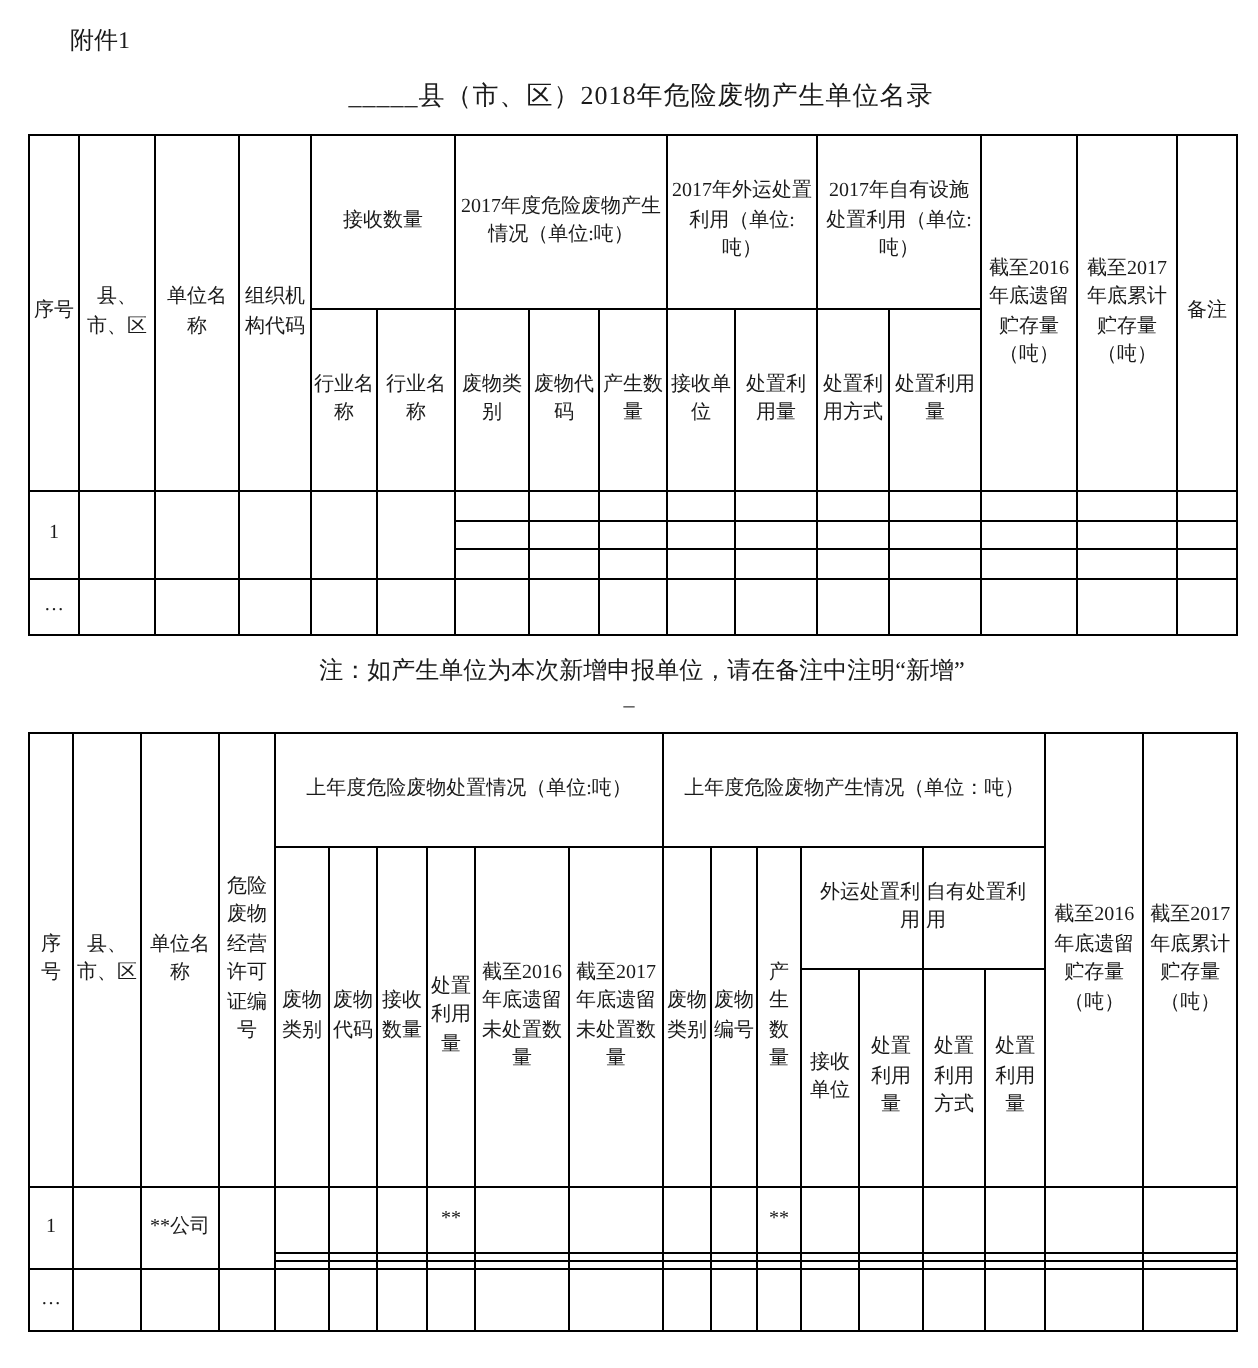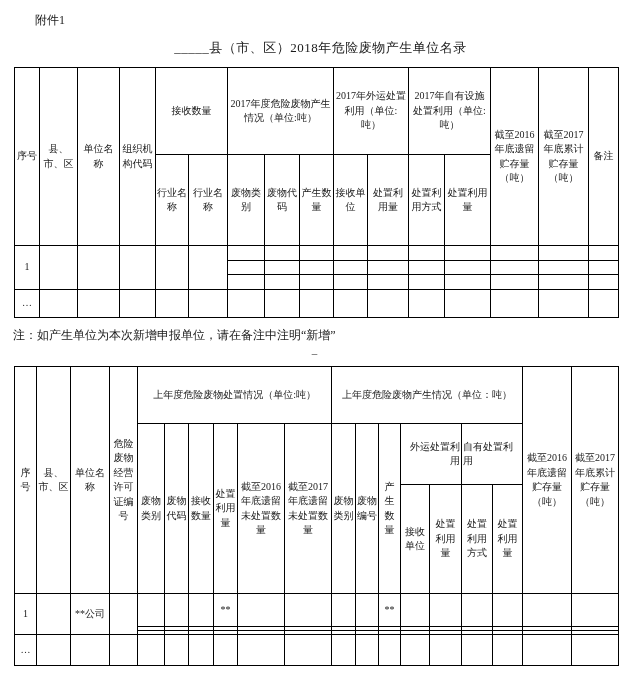--- a/index.html
+++ b/index.html
@@ -10,21 +10,21 @@
   }
   .page { width: 629px; padding-top: 12px; box-sizing: border-box; }
   .attachment { font-size: 12px; margin-left: 35px; margin-bottom: 10px; }
   .doc-title {
     font-size: 13px;
     text-align: center;
     margin: 0 0 10px 12px;
     letter-spacing: 0.5px;
   }
   .page-dash { text-align: center; font-size: 11px; line-height: 10px; margin: 4px 0 0 0; }
-  .note { font-size: 12px; margin: 9px 0 0 13px; }
+  .note { font-size: 12px; margin: 9px 0 0 13px; text-align: center; }
 
   table.grid {
     border-collapse: collapse;
     table-layout: fixed;
     width: 604px;
     margin-left: 14px;
   }
   table.grid th, table.grid td {
     border: 1px solid #000000;
     font-weight: normal;

